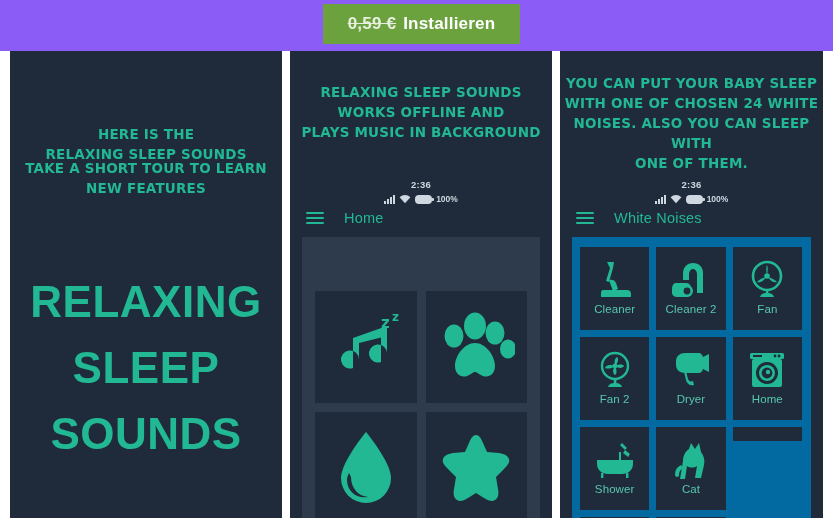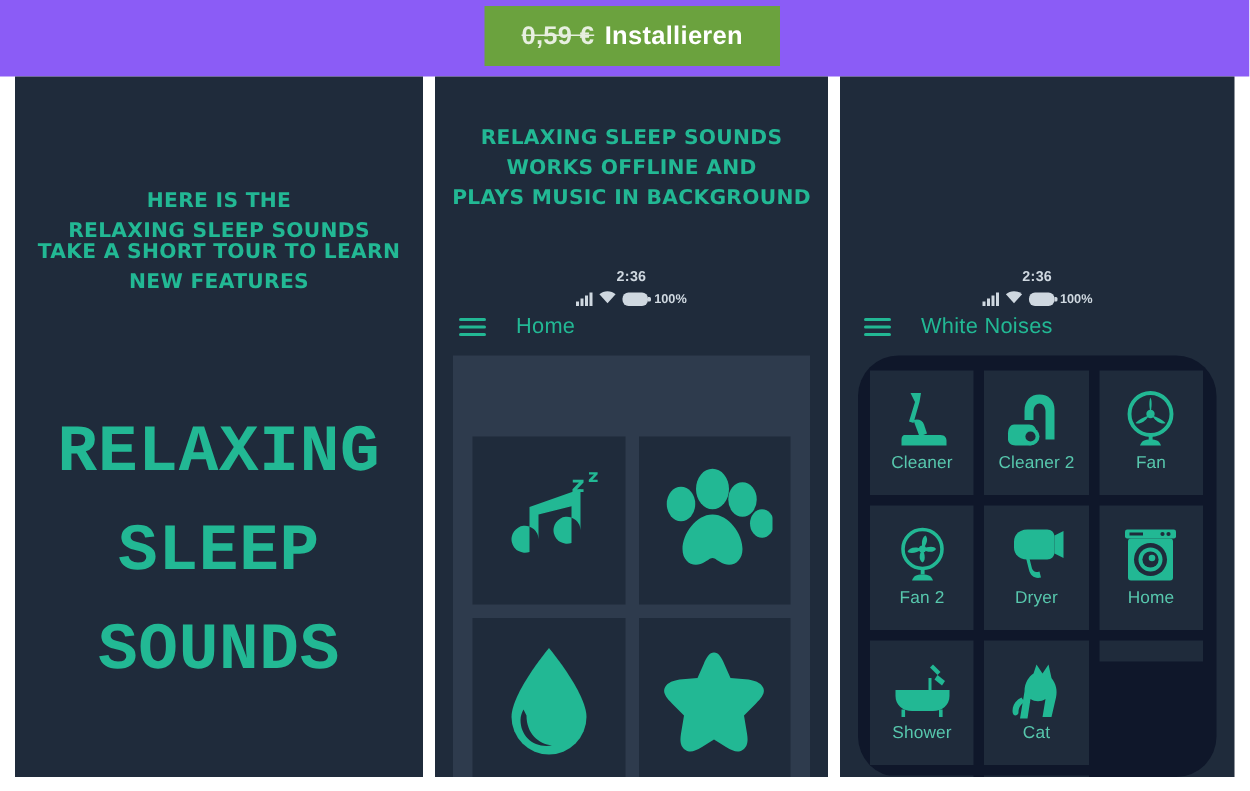--- a/index.html
+++ b/index.html
@@ -97,21 +97,21 @@
     left: 4px; right: 4px; top: 22px;
   }
 
   
   .hero-title {
     position: absolute;
     left: 0; right: 0;
     top: 218px;
     text-align: center;
     color: #22b894;
-    font-family: Liberation Mono, monospace;
+    font-family: Liberation Sans, sans-serif;
     font-weight: bold;
     font-size: 44px;
     line-height: 66px;
     letter-spacing: 0.5px;
   }
 
   
   .phone {
     position: absolute;
     left: 0; right: 0;
@@ -218,24 +218,23 @@
   }
   .tile svg { display: block; }
 
   
   .noise-sheet {
     position: absolute;
     left: 12px;
     right: 12px;
     top: 58px;
     bottom: 0;
-    background: #0f172a;
+    background: #0369a1;
     padding: 10px 9px 0 8px;
     box-sizing: border-box;
-    border-radius: 27px;
   }
   .noise-grid {
     display: grid;
     grid-template-columns: repeat(3, 1fr);
     gap: 7px;
   }
   .noise-cell {
     background: #1f2b3b;
     height: 83px;
     display: flex;
@@ -369,20 +368,26 @@
               </svg>
             </span>
           </div>
 
         </div>
       </div>
     </div>
   </div>
 
   <div class="panel" id="panel-3">
+    <div class="promo promo-block-a">
+      <div>YOU CAN PUT YOUR BABY SLEEP</div>
+      <div>WITH ONE OF CHOSEN 24 WHITE</div>
+      <div>NOISES. ALSO YOU CAN SLEEP WITH</div>
+      <div>ONE OF THEM.</div>
+    </div>
 
     <div class="phone">
       <div class="statusbar">
         <span class="status-time">2:36</span>
         <span class="status-right">
           <span class="bars">
               <i></i>
               <i></i>
               <i></i>
               <i></i>

